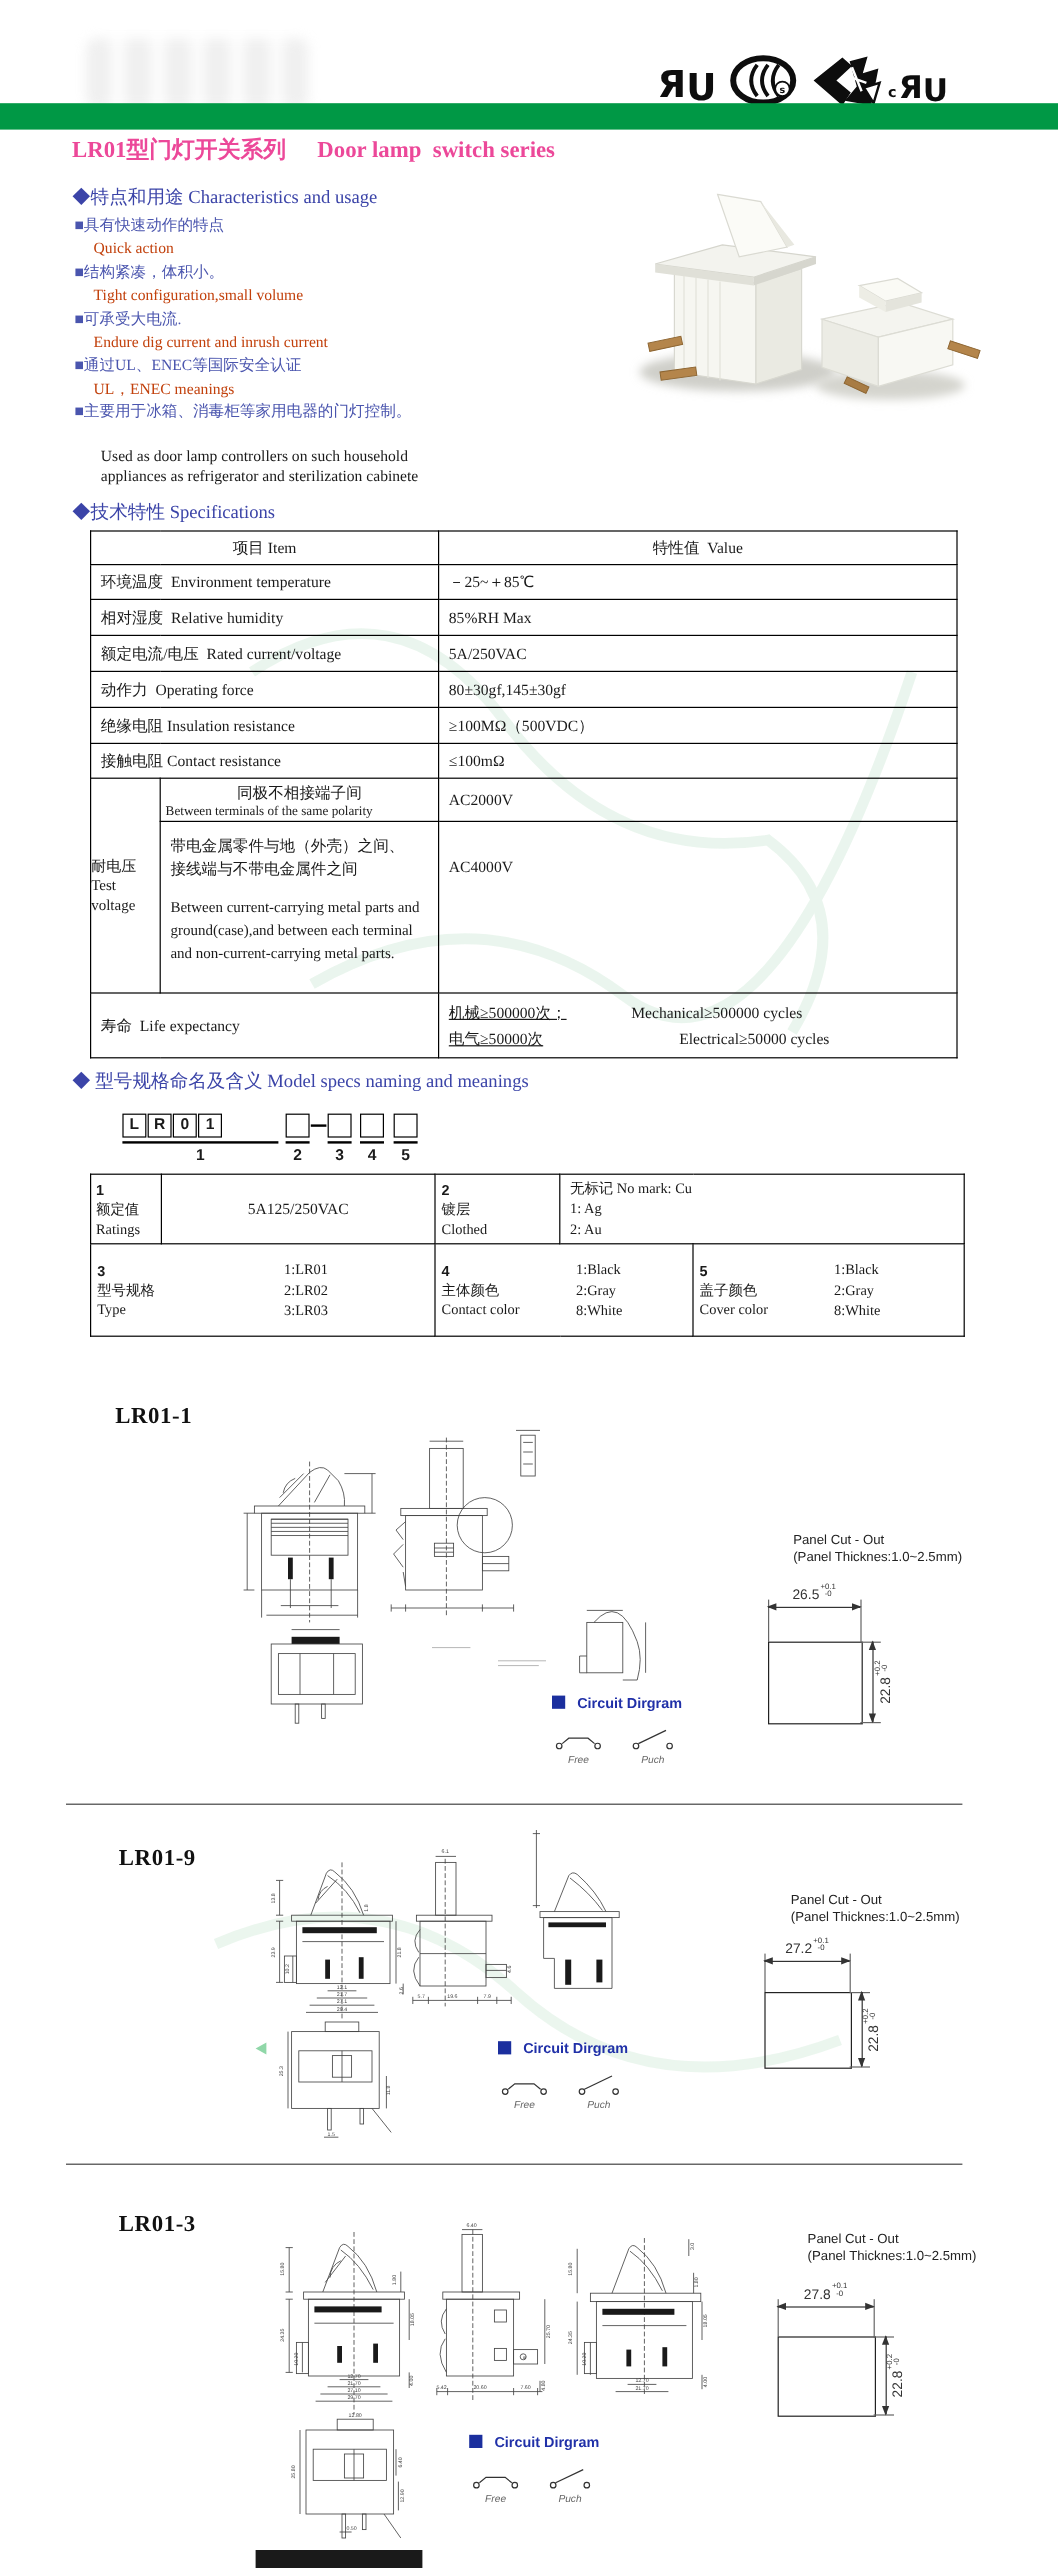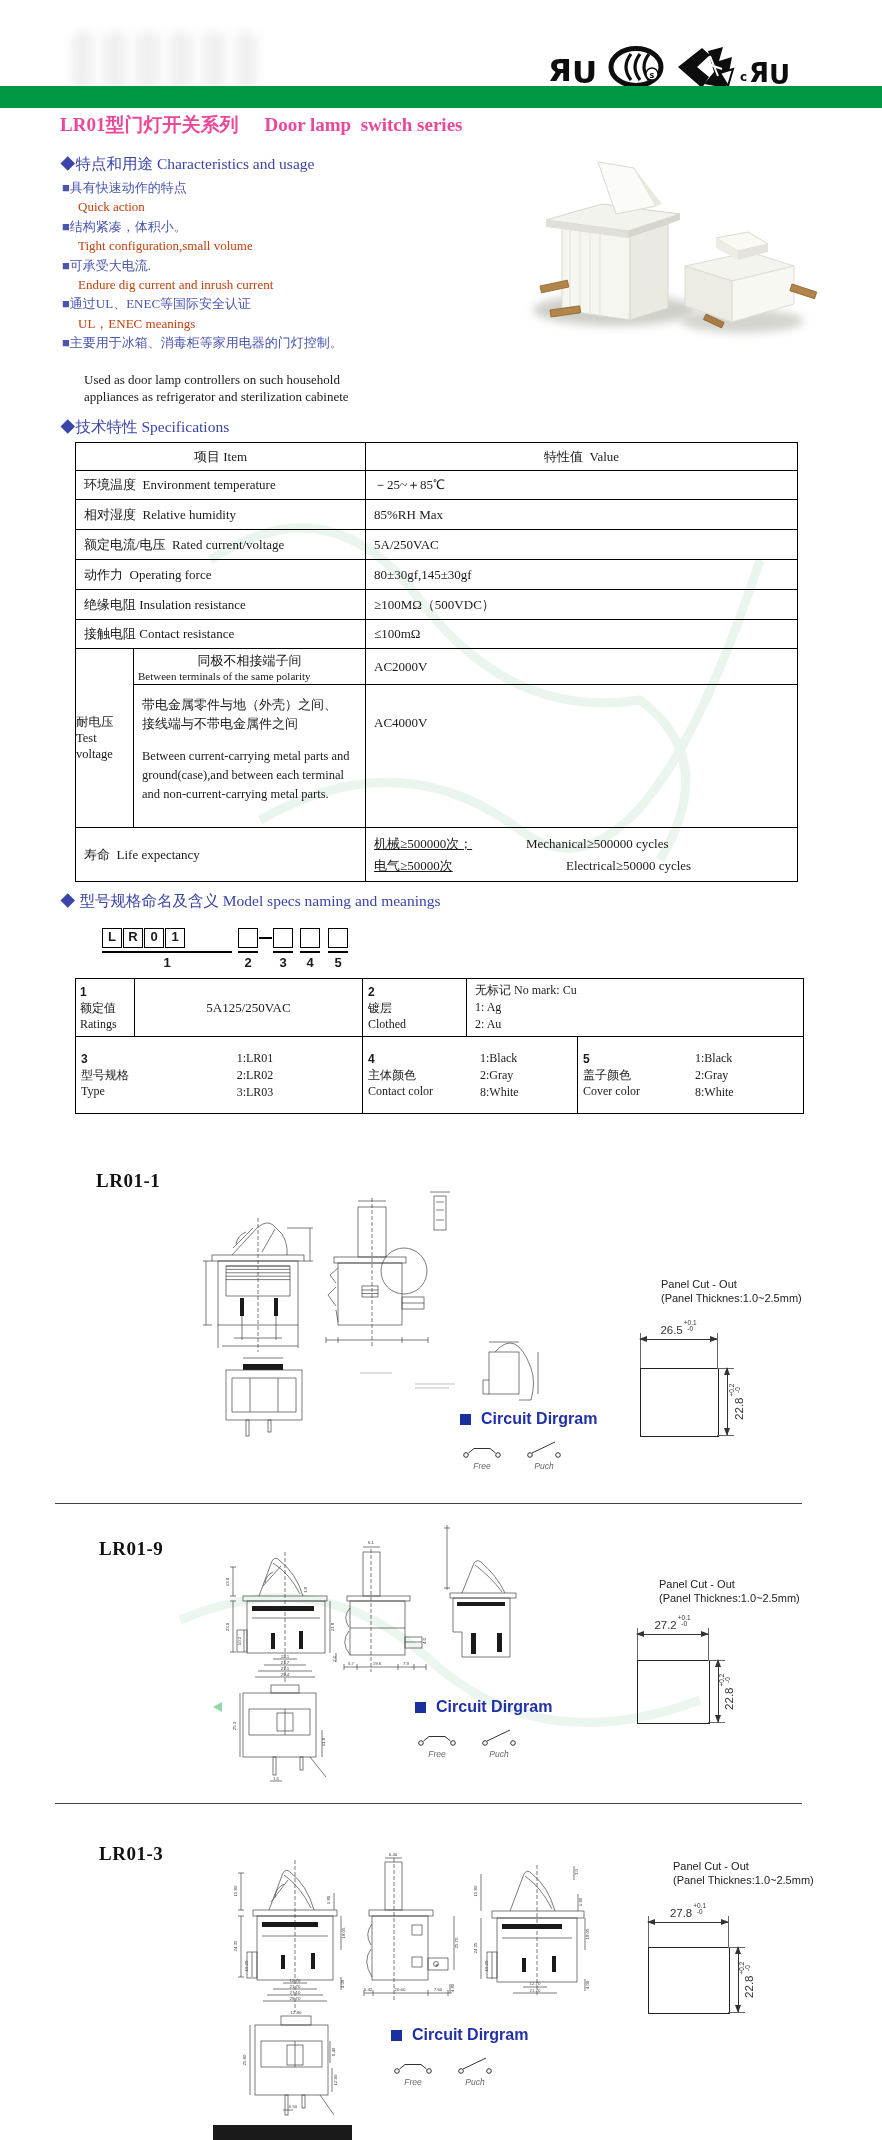--- a/index.html
+++ b/index.html
@@ -59,21 +59,21 @@
   .dim-h .al{left:-1px;top:-3px;border-top:3px solid transparent;border-bottom:3px solid transparent;border-right:8px solid #333;}
   .dim-h .ar{right:-1px;top:-3px;border-top:3px solid transparent;border-bottom:3px solid transparent;border-left:8px solid #333;}
   .dim-v .at{top:-1px;left:-3px;border-left:3px solid transparent;border-right:3px solid transparent;border-bottom:8px solid #333;}
   .dim-v .ab{bottom:-1px;left:-3px;border-left:3px solid transparent;border-right:3px solid transparent;border-top:8px solid #333;}
   .ext-v{width:1px;background:#666;}
   .ext-h{height:1px;background:#666;}
   .pc-dimh{text-align:center;font-family:"Liberation Sans",sans-serif;font-size:11.5px;color:#333;transform:rotate(-90deg);}
   
   .circuit{width:160px;}
   .c-sq{display:inline-block;width:11px;height:11px;background:#1B2F9E;vertical-align:-1px;}
-  .c-title{font-family:"Liberation Sans",sans-serif;font-weight:bold;font-size:16px;color:#2030A8;margin-left:10px;}
+  .c-title{font-family:"Liberation Sans",sans-serif;font-weight:bold;font-size:12px;color:#2030A8;margin-left:10px;}
   .c-sym{display:block;margin-top:11px;}
   .c-labels{position:relative;height:12px;font-style:italic;}
   .c-lab{position:absolute;top:0;text-align:center;font-family:"Liberation Sans",sans-serif;font-size:8.5px;color:#666;}
 </style>
 </head>
 <body>
 
 <div class="page">
 
   <svg class="abs" style="left:0;top:0" width="882" height="2140">

